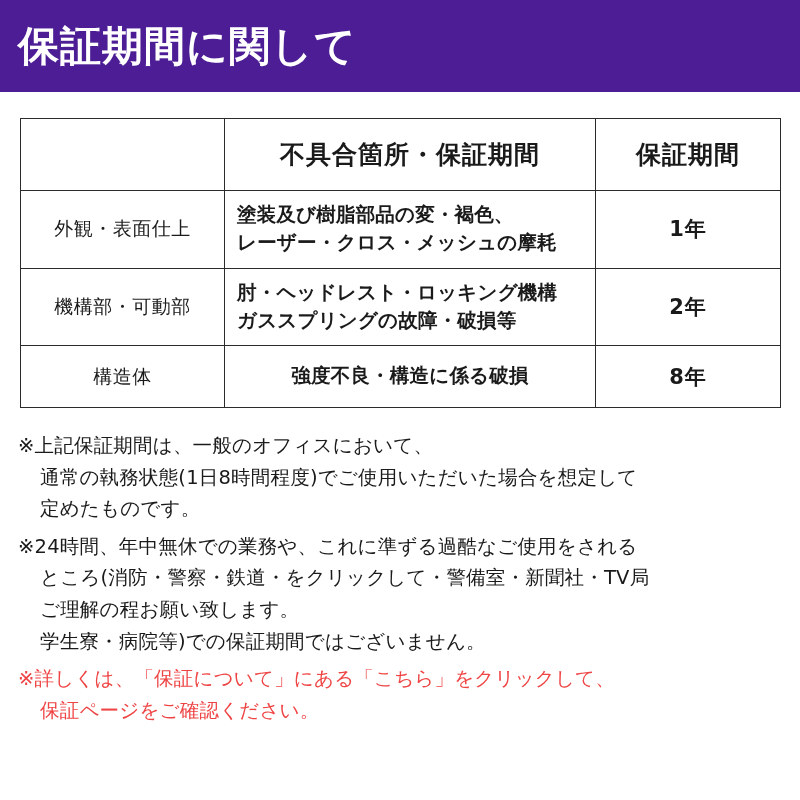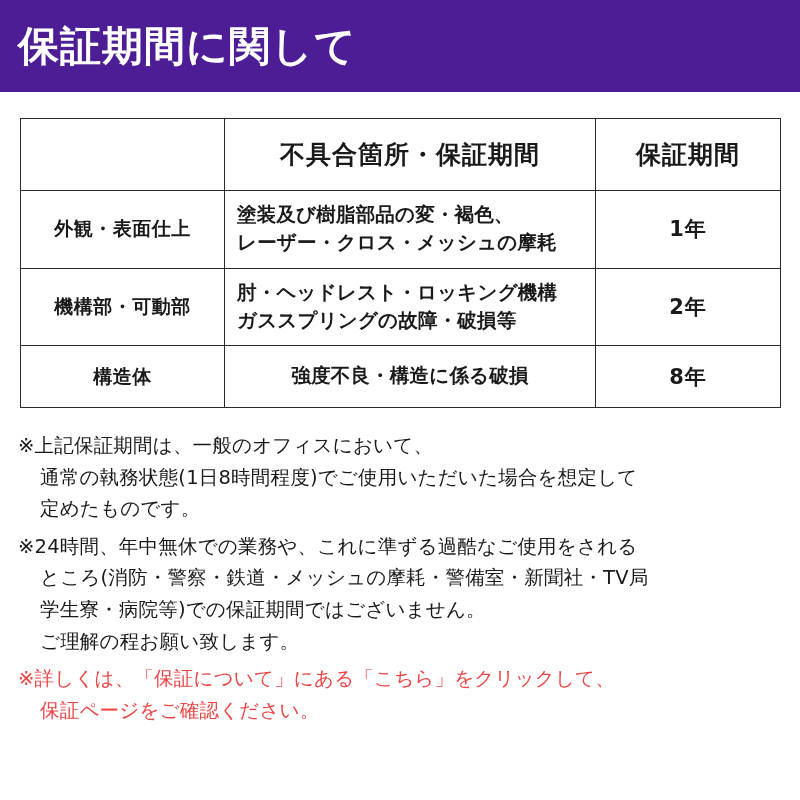--- a/index.html
+++ b/index.html
@@ -63,21 +63,21 @@
     letter-spacing: 1px;
     padding: 16px 6px;
     line-height: 1.2;
   }
   .th-empty {
     background: #ffffff;
   }
   .cat-cell {
     text-align: center;
     font-size: 19px;
-    font-weight: bold;
+    font-weight: normal;
     letter-spacing: 0.5px;
     padding: 10px 4px;
     line-height: 1.35;
   }
   .desc-cell {
     text-align: left;
     font-size: 19.5px;
     font-weight: bold;
     letter-spacing: 0.2px;
     padding: 10px 8px 10px 12px;
@@ -197,23 +197,23 @@
   <div class="notes">
 
     <div class="note">
       <span class="ln">※上記保証期間は、一般のオフィスにおいて、</span>
       <span class="ln indent">通常の執務状態(1日8時間程度)でご使用いただいた場合を想定して</span>
       <span class="ln indent">定めたものです。</span>
     </div>
 
     <div class="note">
       <span class="ln">※24時間、年中無休での業務や、これに準ずる過酷なご使用をされる</span>
-      <span class="ln indent">ところ(消防・警察・鉄道・メッシュの摩耗・警備室・新聞社・TV局</span>
+      <span class="ln indent">ところ(消防・警察・鉄道・をクリックして・警備室・新聞社・TV局</span>
+      <span class="ln indent">ご理解の程お願い致します。</span>
       <span class="ln indent">学生寮・病院等)での保証期間ではございません。</span>
-      <span class="ln indent">ご理解の程お願い致します。</span>
     </div>
 
     <div class="note note-red">
       <span class="ln">※詳しくは、「保証について」にある「こちら」をクリックして、</span>
       <span class="ln indent">保証ページをご確認ください。</span>
     </div>
 
   </div>
 
 </div>

